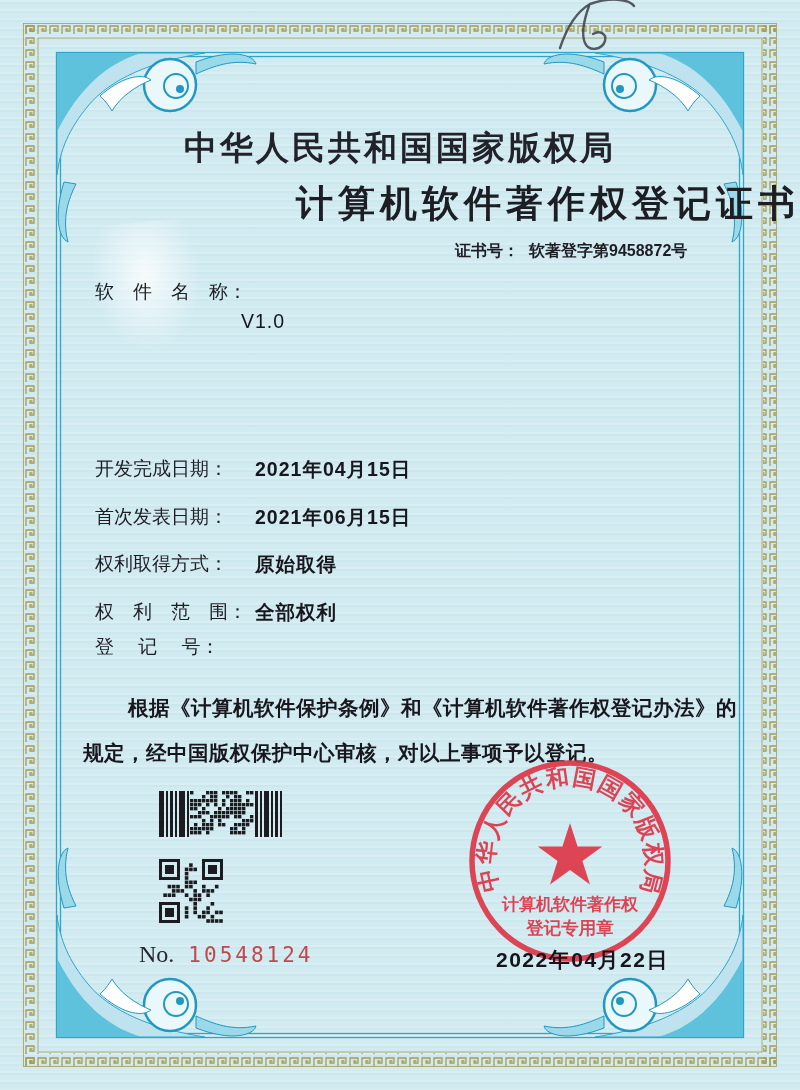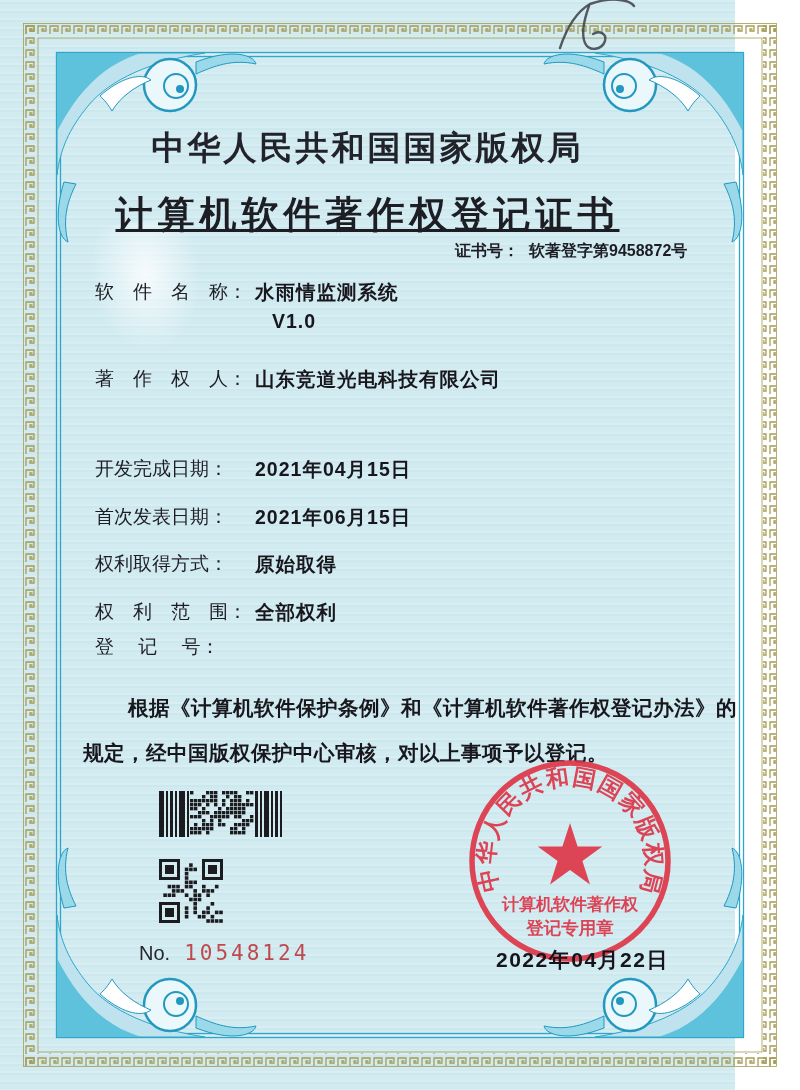--- a/index.html
+++ b/index.html
@@ -1,42 +1,42 @@
 <!DOCTYPE html>
 <html><head>
 <meta charset="utf-8">
 <style>
   html,body{margin:0;padding:0;}
   body{width:800px;height:1090px;overflow:hidden;
        font-family:"Liberation Sans",sans-serif;}
-  .page{position:relative;width:735px;height:1090px;background:#d2ebf1;
+  .page{position:relative;width:800px;height:1090px;background:#d2ebf1;
         background-image:repeating-linear-gradient(180deg,
           rgba(255,255,255,.14) 0 2px, rgba(150,205,222,.10) 2px 4px, transparent 4px 9px);}
   .frame{position:absolute;left:0;top:0;width:800px;height:1090px;pointer-events:none;}
   .abs{position:absolute;}
   .emboss{left:92px;top:222px;width:110px;height:130px;transform:rotate(-6deg);
           background:radial-gradient(ellipse at 50% 40%, rgba(255,255,255,.8), rgba(255,255,255,0) 70%);}
   .authority{left:0;right:0;top:126px;text-align:center;
              font-family:"Liberation Serif","DejaVu Serif",serif;
              font-size:33px;font-weight:700;letter-spacing:3px;color:#22222a;}
-  .title{left:0;right:0;top:190px;text-align:center;
+  .title{left:0;right:0;top:179px;text-align:right;
          font-family:"Liberation Serif","DejaVu Serif",serif;
-         font-size:37px;font-weight:700;letter-spacing:5px;color:#1d1d24;text-decoration:underline;}
+         font-size:37px;font-weight:700;letter-spacing:5px;color:#1d1d24;}
   .certno{left:455px;top:241px;font-size:16px;font-weight:700;color:#1d1d24;}
   .certno .v{margin-left:10px;}
   .row{left:95px;width:640px;height:26px;}
   .row .lab{font-size:19px;font-weight:400;color:#1d1d24;white-space:pre;}
   .row .val{position:absolute;left:160px;top:0;font-size:19.5px;font-weight:700;
             color:#17171d;letter-spacing:1px;white-space:nowrap;}
-  .r0{top:279px;} .r0b{left:272px;top:310px;font-size:19.5px;font-weight:700;color:#17171d;letter-spacing:1px;}
+  .r0{top:279px;} .r0b{left:241px;top:310px;font-size:19.5px;font-weight:400;color:#17171d;letter-spacing:1px;}
   .r1{top:366px;} .r2{top:456px;} .r3{top:504px;} .r4{top:551px;} .r5{top:599px;} .r6{top:634px;}
   .stmt1{left:128px;top:694px;font-size:20.5px;font-weight:700;color:#17171d;letter-spacing:.5px;white-space:nowrap;}
   .stmt2{left:83px;top:739px;font-size:20.5px;font-weight:700;color:#17171d;letter-spacing:.5px;white-space:nowrap;}
   .serial{left:139px;top:941px;}
-  .serial .pfx{font-family:Liberation Sans, sans-serif;font-size:20px;color:#26262c;}
+  .serial .pfx{font-family:Liberation Serif, serif;font-size:24px;color:#26262c;}
   .serial .num{font-family:"DejaVu Sans Mono",monospace;font-size:21px;letter-spacing:3px;
                margin-left:14px;font-weight:400;}
   .issuedate{left:486px;top:946px;font-size:21px;font-weight:700;color:#15151b;letter-spacing:1.5px;margin-left:10px;}
   .barcode{left:159px;top:791px;} .qrcode{left:159px;top:859px;}
 </style>
 </head>
 <body>
 
 <div class="page">
 
@@ -82,28 +82,23 @@
 
   <div class="abs authority">中华人民共和国国家版权局</div>
   <div class="abs title">计算机软件著作权登记证书</div>
 
   <div class="abs certno">
     <span>证书号：</span><span class="v">软著登字第9458872号</span>
   </div>
 
   <div class="abs row r0">
     <span class="lab">软　件　名　称：</span>
-    <span class="val">水雨情监测系统</span>
   </div>
   <div class="abs r0b">V1.0</div>
 
-  <div class="abs row r1">
-    <span class="lab">著　作　权　人：</span>
-    <span class="val">山东竞道光电科技有限公司</span>
-  </div>
   <div class="abs row r2">
     <span class="lab">开发完成日期：</span>
     <span class="val">2021年04月15日</span>
   </div>
   <div class="abs row r3">
     <span class="lab">首次发表日期：</span>
     <span class="val">2021年06月15日</span>
   </div>
   <div class="abs row r4">
     <span class="lab">权利取得方式：</span>

